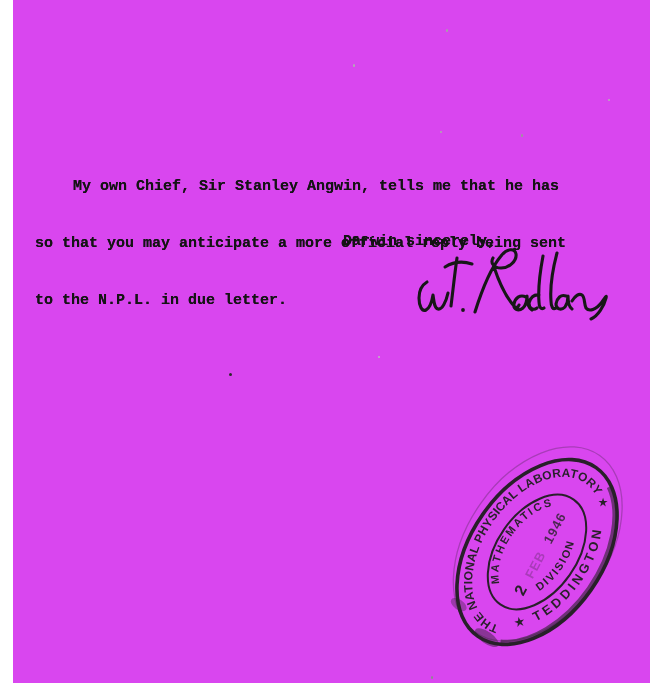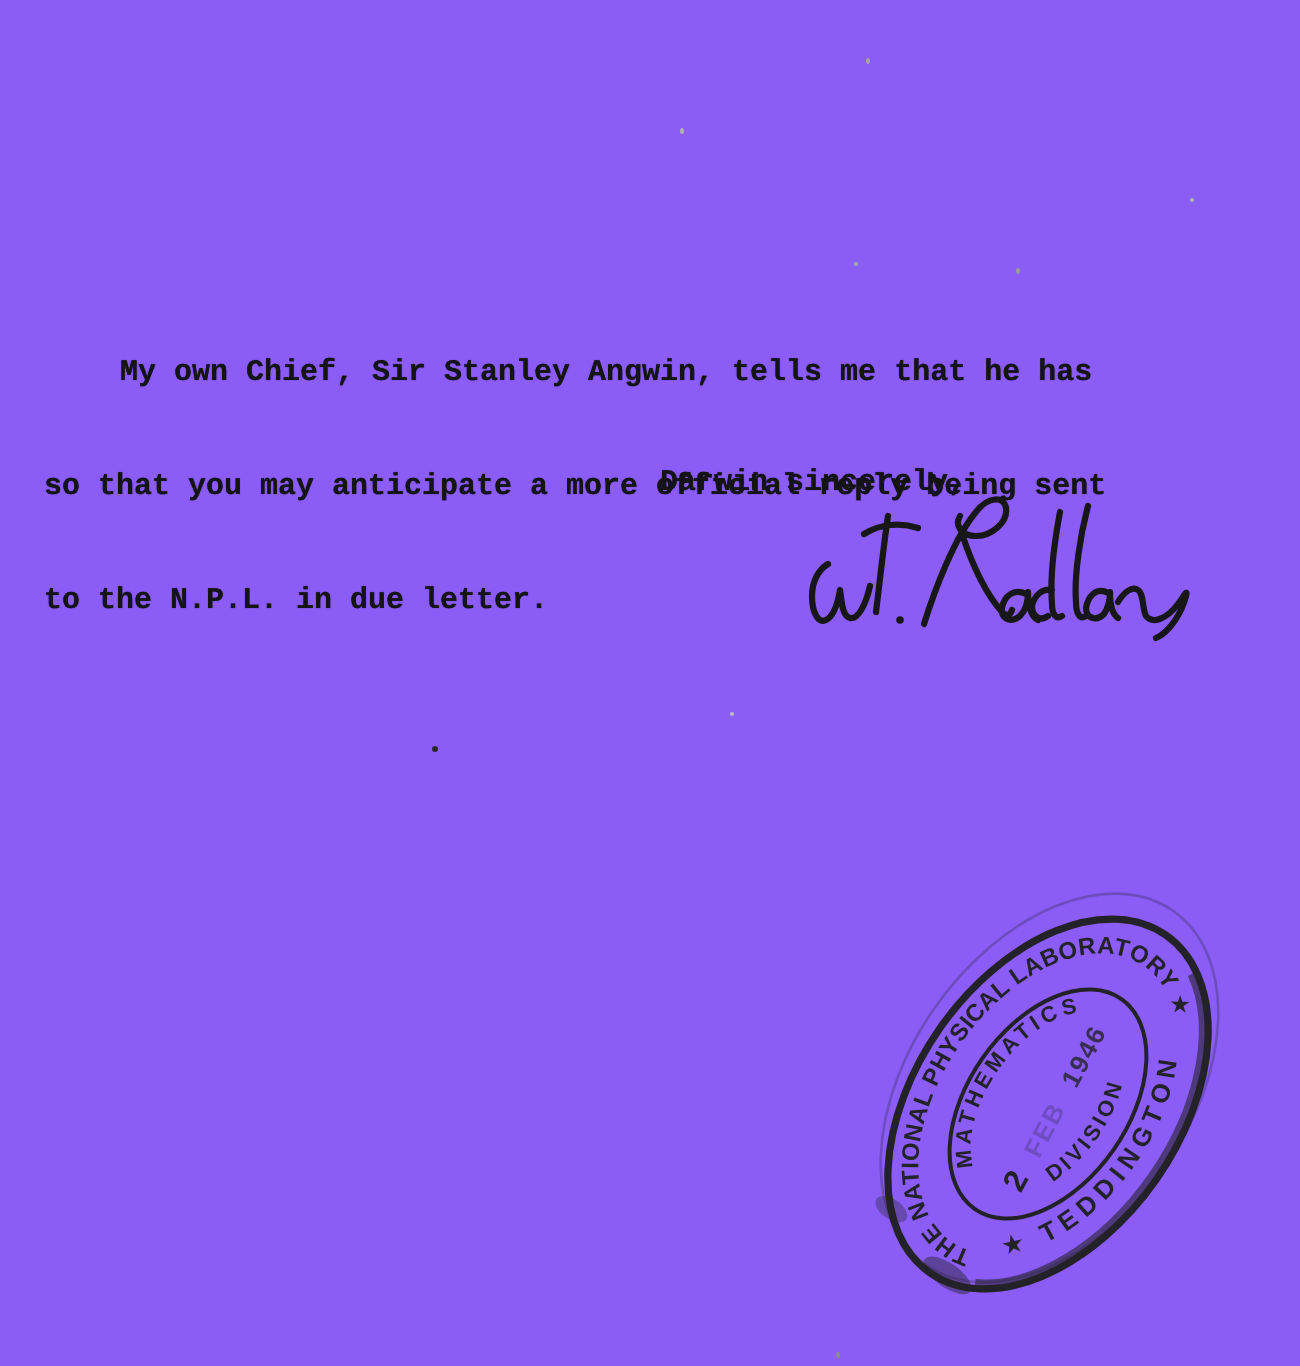--- a/index.html
+++ b/index.html
@@ -1,21 +1,21 @@
 <!DOCTYPE html>
 <html><head>
 <meta charset="utf-8">
 <style>
   html,body{margin:0;padding:0;}
   body{
     width:650px;height:683px;position:relative;overflow:hidden;
     background:#ffffff;
     font-family:"Liberation Sans",sans-serif;
   }
-  .paper{position:absolute;inset:0;background:#8b5cf6;}
+  .paper{position:absolute;inset:0;background:#d946ef;margin-left:13px;}
   
   .typewriter{
     position:absolute;left:22px;top:139px;width:590px;
     font-family:"Liberation Mono","DejaVu Sans Mono",monospace;
     font-weight:bold;font-size:15px;line-height:19px;
     color:#141414;letter-spacing:0px;white-space:pre;
     text-shadow:0 0 .4px rgba(10,10,10,.85);
   }
   .typewriter .line{height:19px;}
   .typewriter .line.indent{padding-left:38px;}

